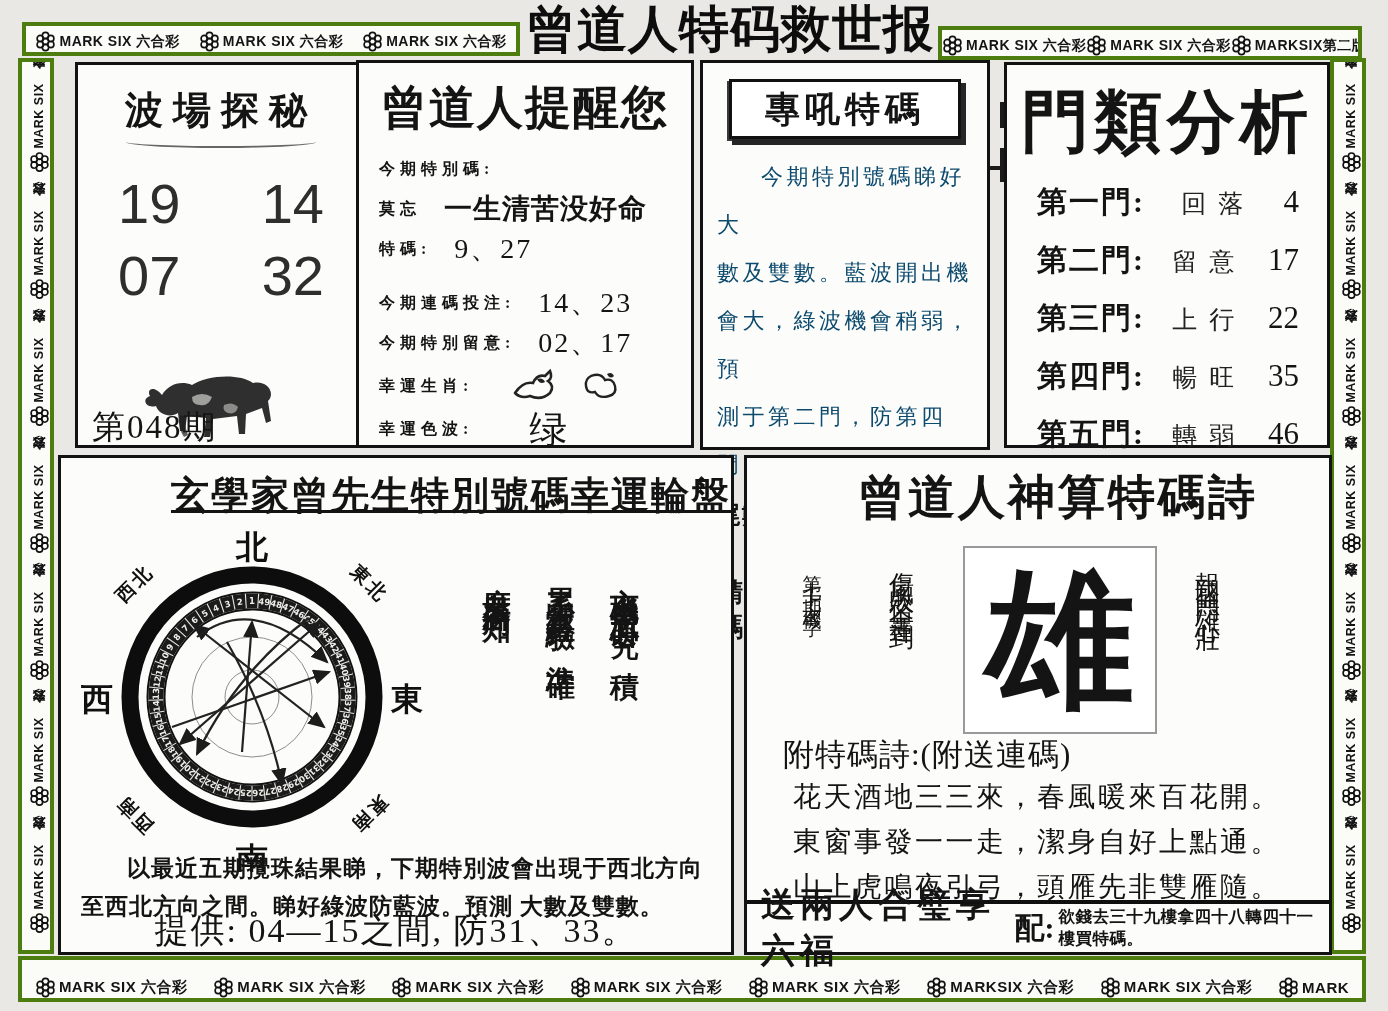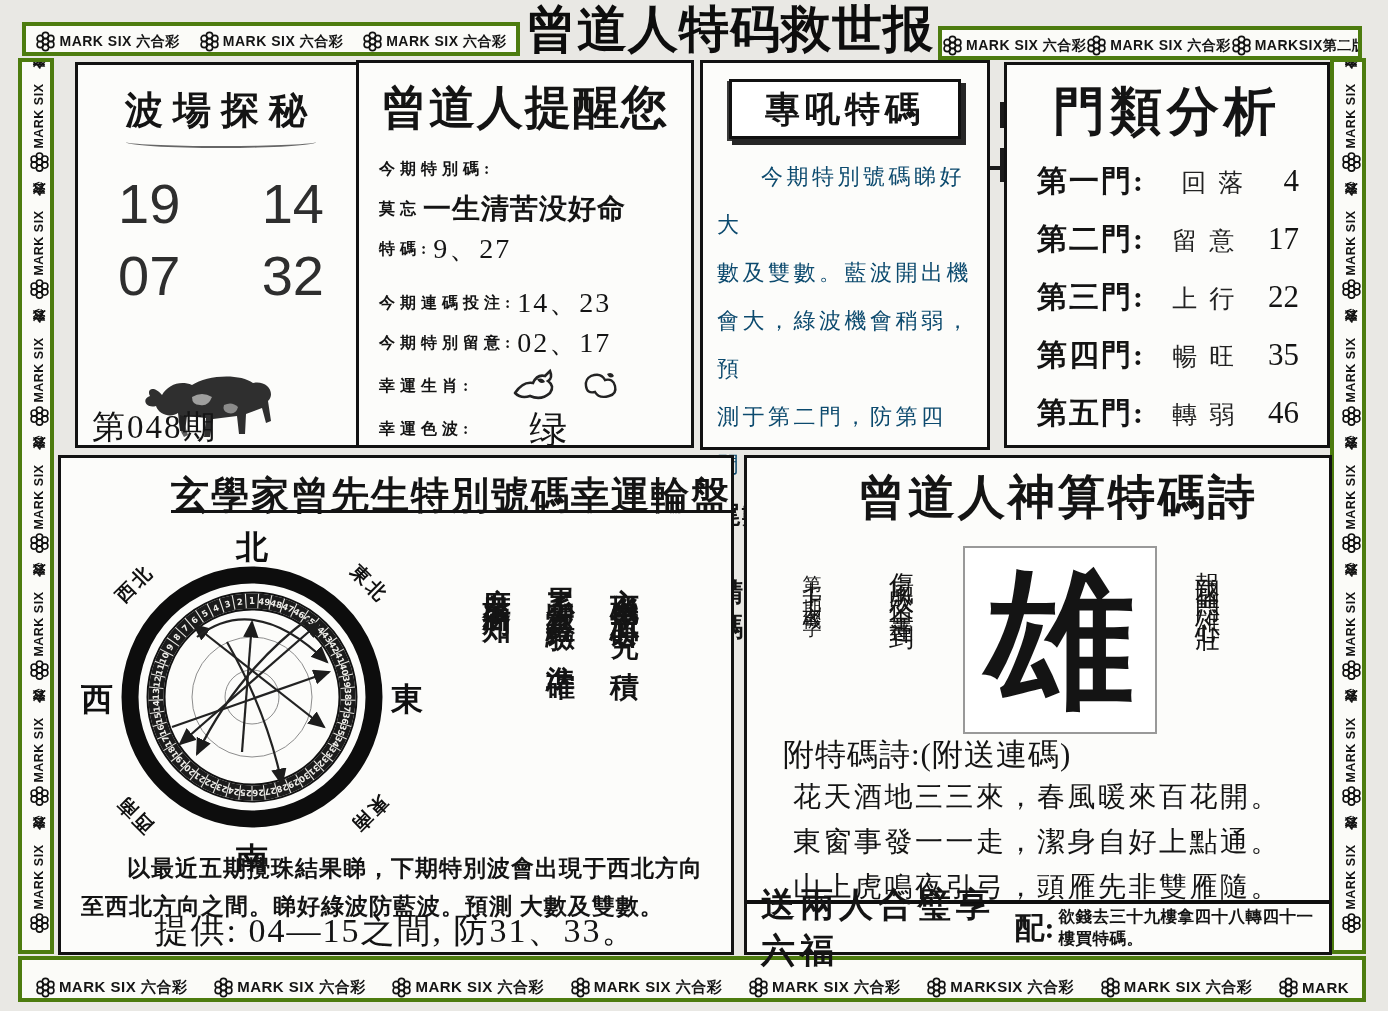--- a/index.html
+++ b/index.html
@@ -31,21 +31,21 @@
   .wave-row{display:flex;justify-content:space-between;font-family:"Liberation Sans",sans-serif;font-size:56px;color:#2e2e2e;line-height:64px;margin-top:8px;}
   .goat{position:absolute;left:62px;top:288px;}
   .issue-label{position:absolute;left:14px;top:340px;font-size:33px;letter-spacing:2px;}
 
   
   #reminder-box{left:356px;top:60px;width:338px;height:388px;}
   .rem-title{margin-top:14px;text-align:center;font-size:46px;font-weight:900;letter-spacing:2px;}
   .rem-rows{padding:10px 6px 0 20px;}
   .rem-row{height:40px;display:flex;align-items:center;}
   .rem-row .lbl{font-weight:bold;font-size:16px;letter-spacing:5px;}
-  .rem-row .val{font-size:28px;margin-left:2px;letter-spacing:2px;}
+  .rem-row .val{font-size:28px;margin-left:23px;letter-spacing:2px;}
   .rem-row.r2 .val{font-weight:bold;font-size:28px;letter-spacing:1px;}
   .rem-row.r7 .val{font-size:38px;margin-left:56px;}
   .zodiac{margin-left:36px;}
 
   
   #special-box{left:700px;top:60px;width:290px;height:390px;}
   .plaque{margin:16px auto 0 auto;width:226px;height:54px;border:3px solid #111;box-shadow:4px 5px 0 1px #262626,-2px 2px 0 0 #3a3a3a;display:flex;align-items:center;justify-content:center;font-size:35px;font-weight:bold;letter-spacing:5px;background:#fff;}
   .sp-par{margin-top:14px;}
   .sp-line{font-size:22px;line-height:48px;letter-spacing:3.5px;padding:0 14px;color:#0c4a6e;}
   .sp-line:first-child{text-indent:44px;}
@@ -54,21 +54,21 @@
   .tail-row .lbl{font-weight:bold;font-size:24px;letter-spacing:1px;width:122px;}
   .tail-row .spacer{width:122px;}
   .tail-row .oe{font-size:24px;width:42px;}
   .tail-row .tv{font-size:26px;}
   .sel-row{display:flex;align-items:baseline;padding-left:14px;margin-top:10px;}
   .sel-row .lbl{font-weight:bold;font-size:26px;letter-spacing:1px;}
   .sel-row .tv{font-size:28px;margin-left:8px;letter-spacing:1px;}
 
   
   #category-box{left:1004px;top:62px;width:326px;height:386px;}
-  .cat-title{margin-top:12px;text-align:center;font-size:52px;font-weight:900;letter-spacing:5px;}
+  .cat-title{margin-top:12px;text-align:center;font-size:68px;font-weight:900;letter-spacing:5px;}
   .cat-rows{padding:14px 28px 0 30px;}
   .cat-row{display:flex;align-items:baseline;height:58px;}
   .cat-row .door{font-weight:bold;font-size:30px;letter-spacing:2px;width:158px;}
   .cat-row .trend{font-size:25px;letter-spacing:12px;width:112px;color:#222;}
   .cat-row .num{font-size:31px;margin-left:auto;}
 
   
   #wheel-box{left:58px;top:455px;width:676px;height:500px;}
   .wheel-title{margin-top:12px;text-align:right;font-size:38px;font-weight:700;letter-spacing:2px;text-decoration:underline;}
   #wheel-svg{position:absolute;left:16px;top:64px;}

